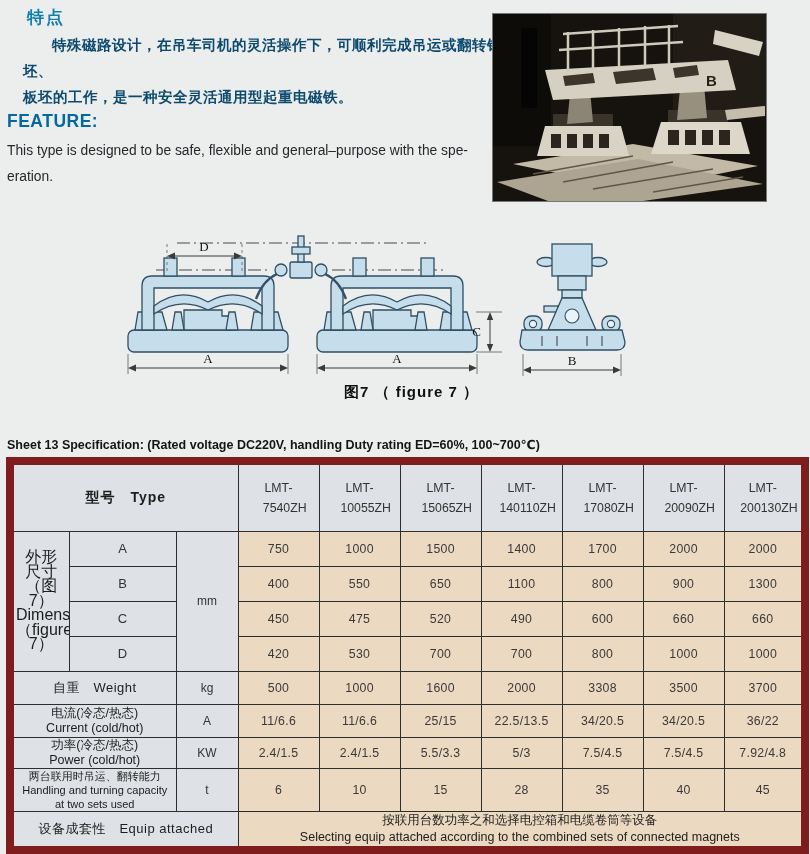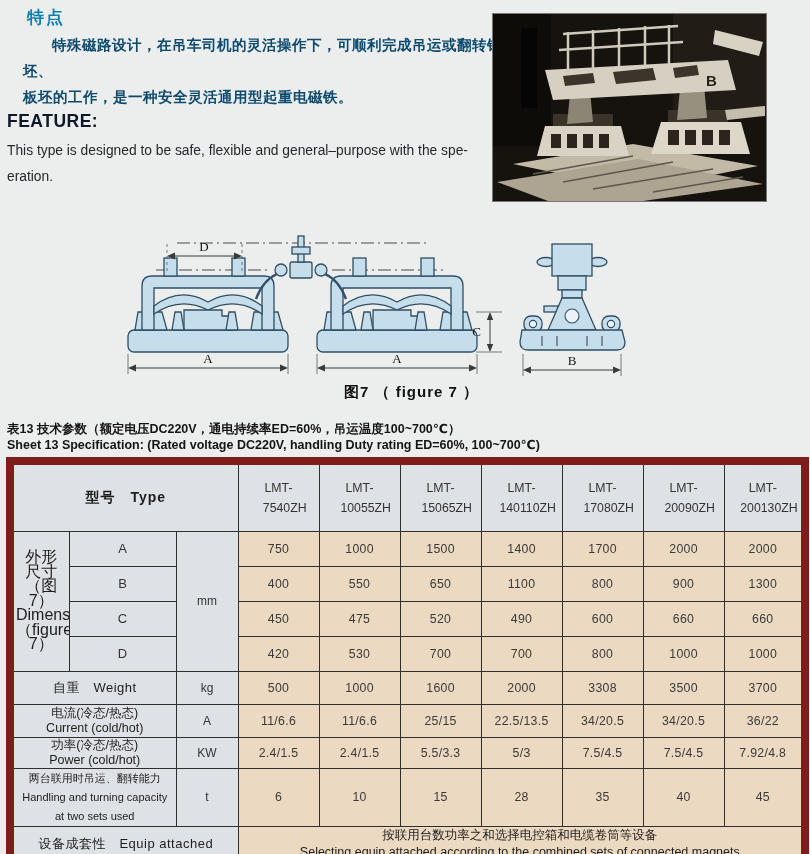--- a/index.html
+++ b/index.html
@@ -5,21 +5,21 @@
   html,body { margin:0; padding:0; background:#d8d8d8; }
   .page {
     position:relative; width:810px; height:854px; margin:0 auto;
     background:#eceded; overflow:hidden;
     font-family:"Liberation Sans","DejaVu Sans",sans-serif;
     text-decoration:underline;
   }
   .zh-title { position:absolute; left:27px; top:6px; margin:0; font-size:17px; font-weight:bold; color:#0f7fb0; letter-spacing:2px; }
   .zh-para  { position:absolute; left:23px; top:32px; width:480px; font-size:14.5px; line-height:26px; color:#0c4a6e; font-weight:600; letter-spacing:0.5px; }
   .indent   { text-indent:2em; }
-  .en-title { position:absolute; left:7px; top:111px; margin:0; font-size:17.5px; font-weight:bold; color:#0f172a; letter-spacing:0.5px; }
+  .en-title { position:absolute; left:7px; top:111px; margin:0; font-size:17.5px; font-weight:bold; color:#0369a1; letter-spacing:0.5px; }
   .en-para  { position:absolute; left:7px; top:138px; width:486px; font-size:13.8px; line-height:25.5px; color:#28282c; }
 
   .photo-frame { position:absolute; left:492px; top:13px; width:273px; height:187px; border:1px solid #777; background:#16130f; }
   .photo-frame svg { display:block; }
 
   .figure-wrap { position:absolute; left:110px; top:228px; width:600px; height:180px; }
   .figure-caption { position:absolute; left:344px; top:383px; font-size:15px; font-weight:bold; color:#101010; letter-spacing:1px; }
 
   .tbl-title-zh { position:absolute; left:7px; top:421px; font-size:12.5px; font-weight:bold; color:#141414; }
   .tbl-title-en { position:absolute; left:7px; top:437px; font-size:12.5px; font-weight:600; color:#141414;text-align:center; }
@@ -31,21 +31,21 @@
   .model-cell { font-size:12.3px; font-weight:normal; color:#333; text-align:left; padding-left:11px; white-space:pre-line; line-height:20px; }
   .data-cell  { background:#ecd9c1; font-size:12.3px; color:#3a3a3a; letter-spacing:0.3px; }
   .r-dim { height:35px; }
   .group-label { font-size:16px; font-weight:normal; color:#1d1d1d; white-space:pre-line; line-height:14.5px; }
   .sub-label { font-size:13px; color:#333; }
   .unit { font-size:12px; color:#333; }
   .r-weight { height:33px; } .r-current { height:33px; } .r-power { height:31px; }
   .r-handling { height:36px; } .r-equip { height:37px; }
   .row-label { font-size:12.5px; font-weight:normal; color:#1d1d1d; white-space:pre-line; line-height:15px; }
   .one-line { font-size:13px; letter-spacing:0.5px; }
-  .handling  { font-size:11px; line-height:19px;margin-top:20px; }
+  .handling  { font-size:11px; line-height:14px;margin-top:20px; }
   .equip-label { font-size:13px; font-weight:normal; color:#1d1d1d; letter-spacing:0.5px; }
   .equip-value { background:#ecd9c1; font-size:12.5px; color:#222; white-space:pre-line; line-height:17px; }
 
   .blue { fill:#c6ddec; stroke:#2f4f63; stroke-width:1.3; }
   .lite { fill:#eaf3f9; stroke:#2f4f63; stroke-width:1.1; }
   .dimline { stroke:#3a3a3a; stroke-width:1; fill:none; }
   .extline { stroke:#5a5a5a; stroke-width:0.8; fill:none; }
   .dashdot { stroke:#4a4a52; stroke-width:1.1; fill:none; stroke-dasharray:13 4 2 4; }
   .arrow { fill:#3a3a3a; stroke:none; }
   .dim { font:13px "Liberation Serif","DejaVu Serif",serif; fill:#131313; }
@@ -196,21 +196,20 @@
         <path class="dimline" d="M420,142 H504"></path>
         <polygon class="arrow" points="413,142 421,138.5 421,145.5"></polygon>
         <polygon class="arrow" points="511,142 503,138.5 503,145.5"></polygon>
         <text class="dim" x="462" y="137" text-anchor="middle">B</text>
       </g>
     </svg>
   </div>
 
   <div class="figure-caption">图7 （ figure 7 ）</div>
 
-  <div class="tbl-title-zh">表13 技术参数（额定电压DC220V，通电持续率ED=60%，吊运温度100~700℃）</div>
   <div class="tbl-title-en">Sheet 13 Specification:  (Rated voltage DC220V, handling Duty rating ED=60%, 100~700℃)</div>
 
   <table class="spec">
     <colgroup>
       <col style="width:59px">
         <col style="width:107px">
         <col style="width:62px">
       <col style="width:81px">
         <col style="width:81px">
         <col style="width:81px">

